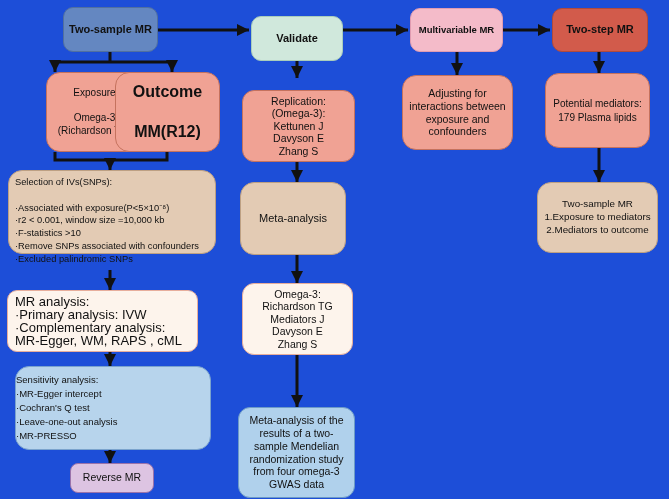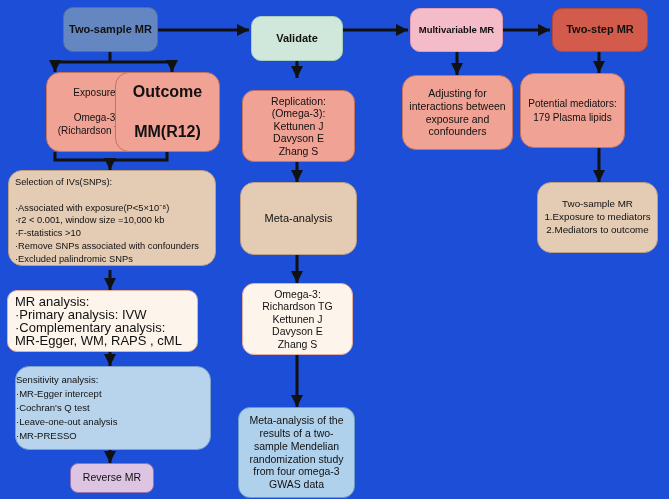--- a/index.html
+++ b/index.html
@@ -80,21 +80,21 @@
   <div class="node c-pink bold" style="left:410px;top:8px;width:93px;height:44px;border-radius:10px;font-size:9.5px;">Multivariable MR</div>
   <div class="node c-red bold" style="left:552px;top:8px;width:96px;height:44px;border-radius:10px;font-size:11px;">Two-step MR</div>
 
   <div class="node c-salmon" style="left:10px;top:72px;width:97px;height:80px;border-radius:14px;font-size:10px;margin-left:36px;">Exposure
 
 Omega-3
 (Richardson TG)</div>
   <div class="node c-salmon bold" style="left:115px;top:72px;width:105px;height:80px;border-radius:14px;font-size:16px;">Outcome
 
 MM(R12)</div>
-  <div class="node c-tan left" style="left:8px;top:170px;width:208px;height:96px;border-radius:14px;font-size:9.3px;line-height:12.8px;padding:5px 6px;">Selection of IVs(SNPs):
+  <div class="node c-tan left" style="left:8px;top:170px;width:208px;height:84px;border-radius:14px;font-size:9.3px;line-height:12.8px;padding:5px 6px;">Selection of IVs(SNPs):
 
 ·Associated with exposure(P&lt;5×10⁻⁸)
 ·r2 &lt; 0.001, window size =10,000 kb
 ·F-statistics &gt;10
 ·Remove SNPs associated with confounders
 ·Excluded palindromic SNPs</div>
   <div class="node c-cream left" style="left:7px;top:290px;width:191px;height:62px;border-radius:10px;font-size:13px;line-height:13px;padding:4px 7px;">MR analysis:
 ·Primary analysis: IVW
 ·Complementary analysis:
 MR-Egger,  WM,  RAPS ,  cML</div>
@@ -103,37 +103,37 @@
 ·Cochran's Q test
 ·Leave-one-out analysis
 ·MR-PRESSO</div>
   <div class="node c-purple" style="left:70px;top:463px;width:84px;height:30px;border-radius:8px;font-size:10.5px;">Reverse MR</div>
 
   <div class="node c-salmon" style="left:242px;top:78px;width:113px;height:72px;border-radius:12px;font-size:10.5px;line-height:1.2;margin-top:12px;">Replication:
 (Omega-3):
 Kettunen J
 Davyson E
 Zhang S</div>
-  <div class="node c-tan" style="left:240px;top:182px;width:117px;height:73px;border-radius:14px;font-size:11px;">Meta-analysis</div>
+  <div class="node c-tan" style="left:240px;top:182px;width:106px;height:73px;border-radius:14px;font-size:11px;">Meta-analysis</div>
   <div class="node c-cream" style="left:242px;top:283px;width:111px;height:72px;border-radius:12px;font-size:10.5px;line-height:1.2;">Omega-3:
 Richardson TG
-Kettunen J
+Mediators J
 Davyson E
 Zhang S</div>
   <div class="node c-blight2" style="left:238px;top:407px;width:117px;height:91px;border-radius:12px;font-size:10.5px;line-height:1.22;">Meta-analysis  of the
 results of a two-
 sample Mendelian
 randomization study
 from four omega-3
 GWAS data</div>
 
   <div class="node c-salmon" style="left:402px;top:75px;width:111px;height:75px;border-radius:14px;font-size:10.5px;line-height:1.22;">Adjusting for
 interactions between
 exposure and
 confounders</div>
 
-  <div class="node c-salmon" style="left:520px;top:73px;width:105px;height:75px;border-radius:14px;font-size:10px;line-height:1.35;">Potential mediators:
+  <div class="node c-salmon" style="left:545px;top:73px;width:105px;height:75px;border-radius:14px;font-size:10px;line-height:1.35;">Potential mediators:
 179 Plasma lipids</div>
   <div class="node c-tan" style="left:537px;top:182px;width:121px;height:71px;border-radius:14px;font-size:9.8px;line-height:1.3;">Two-sample MR
 1.Exposure to mediators
 2.Mediators to outcome</div>
 
 </div>
 
 </body></html>

